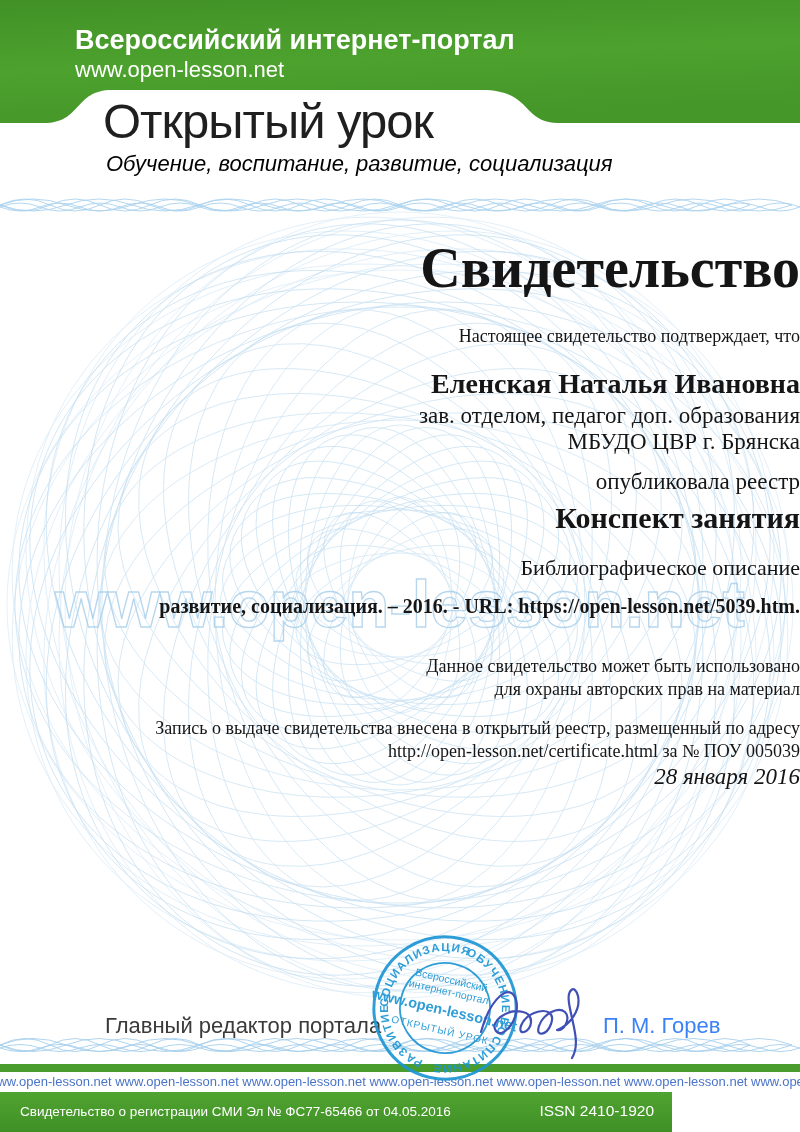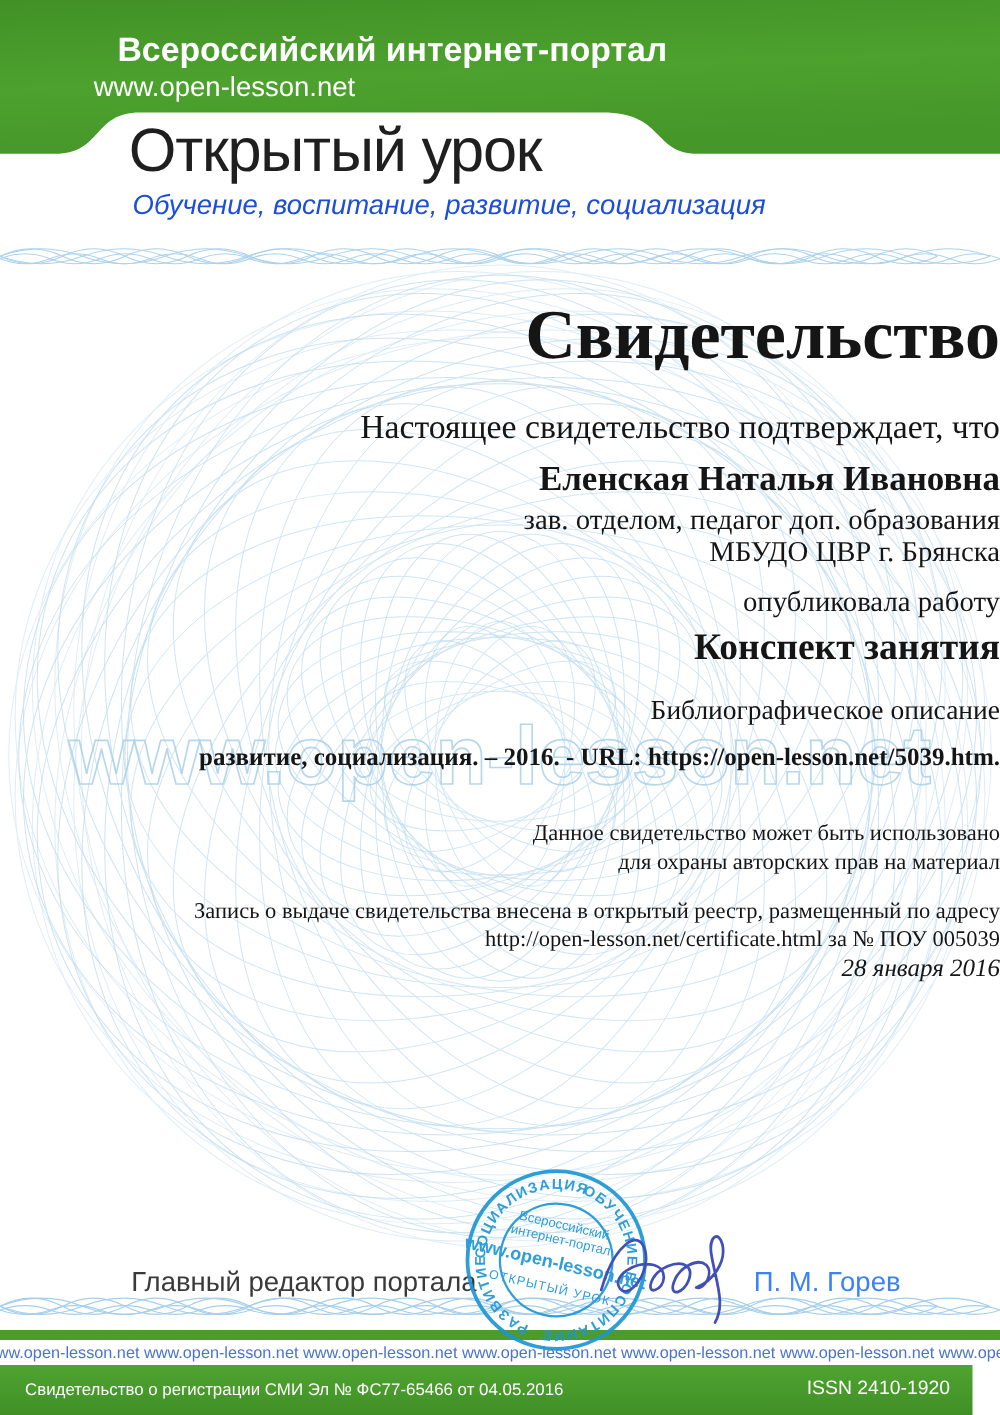--- a/index.html
+++ b/index.html
@@ -4,55 +4,55 @@
 <style>
   html,body{margin:0;padding:0;background:#888;}
   .page{position:relative;width:800px;height:1132px;margin:0 auto;background:#fff;overflow:hidden;
         font-family:"Liberation Serif",serif;color:#151515;}
   .abs{position:absolute;}
   .ctr{left:0;right:0;text-align:right;}
   .sans{font-family:"Liberation Sans",sans-serif;}
 
   
   .hdr-svg{left:0;top:0;z-index:3;}
-  .portal-line{left:75px;top:25px;font-size:27px;font-weight:bold;color:#fff;z-index:4;margin-left:19px;}
+  .portal-line{left:75px;top:25px;font-size:27px;font-weight:bold;color:#fff;z-index:4;}
   .portal-url{left:75px;top:57px;font-size:22px;color:#fff;z-index:4;}
   .tab-title{left:103px;top:96px;font-size:49px;letter-spacing:-1px;color:#1f1f1f;z-index:4;line-height:1.05;}
-  .tab-subtitle{left:106px;top:151px;font-size:22px;font-style:italic;color:#1d4ed8;z-index:4;}
+  .tab-subtitle{left:106px;top:151px;font-size:22px;font-style:italic;color:#000000;z-index:4;}
 
   
   .gui{left:0;top:193px;z-index:1;}
 
   
   .z2{z-index:2;}
   .cert-title{top:236px;font-size:56px;font-weight:bold;}
-  .cert-intro{top:326px;font-size:27px;padding-left:42px;}
+  .cert-intro{top:326px;font-size:18px;padding-left:42px;}
   .cert-name{top:368px;font-size:28px;font-weight:bold;}
   .cert-pos{top:403px;font-size:23px;}
   .cert-org{top:429px;font-size:23px;}
   .cert-action{top:469px;font-size:23px;}
   .cert-work{top:501px;font-size:30px;font-weight:bold;}
   .cert-blabel{top:555px;font-size:22px;}
   .cert-bib{top:592px;font-size:20px;font-weight:bold;line-height:28px;}
   .cert-usage{top:655px;font-size:18px;line-height:23px;}
   .cert-reg{top:701px;font-size:18px;line-height:23px;margin-top:16px;}
-  .cert-date{top:764px;font-size:20px;font-style:italic;padding-left:48px;}
+  .cert-date{top:764px;font-size:23px;font-style:italic;padding-left:48px;}
 
   
   .editor-label{left:105px;top:1013px;font-size:22px;color:#3a3a3a;z-index:2;}
   .editor-name{left:603px;top:1013px;font-size:22px;color:#3b82f6;z-index:2;}
   .stamp-svg{left:360px;top:923px;z-index:5;}
   .sig-svg{left:475px;top:968px;z-index:6;}
 
   
   .bar-thin{left:0;top:1064px;width:800px;height:8px;background:#4a9c2d;z-index:3;}
   .strip{left:0;top:1072px;width:800px;height:20px;background:#fff;overflow:hidden;z-index:3;
          font-size:13px;line-height:20px;color:#4a74c8;white-space:nowrap;}
   .strip span{margin-left:-12px;display:inline-block;}
-  .footer-bar{left:0;top:1092px;width:778px;height:40px;z-index:4;
+  .footer-bar{left:0;top:1092px;width:672px;height:40px;z-index:4;
               background:linear-gradient(180deg,#4fa430 0%,#47992b 55%,#3f8f26 100%);}
   .footer-reg{left:20px;top:12px;font-size:13.5px;color:#fff;position:absolute;}
   .footer-issn{right:18px;top:10px;font-size:15.5px;color:#fff;position:absolute;}
 </style>
 </head>
 <body>
 
 <div class="page">
 
   <svg class="abs hdr-svg" width="800" height="190" viewBox="0 0 800 190">
@@ -165,21 +165,21 @@
       <path d="M0,855 q20,-7 40,0 t40,0 t40,0 t40,0 t40,0 t40,0 t40,0 t40,0 t40,0 t40,0 t40,0 t40,0 t40,0 t40,0 t40,0 t40,0 t40,0 t40,0 t40,0 t40,0"></path>
       <path d="M0,855 q20,7 40,0 t40,0 t40,0 t40,0 t40,0 t40,0 t40,0 t40,0 t40,0 t40,0 t40,0 t40,0 t40,0 t40,0 t40,0 t40,0 t40,0 t40,0 t40,0 t40,0"></path>
     </g>
   </svg>
 
   <div class="abs ctr z2 cert-title">Свидетельство</div>
   <div class="abs ctr z2 cert-intro">Настоящее свидетельство подтверждает, что</div>
   <div class="abs ctr z2 cert-name">Еленская Наталья Ивановна</div>
   <div class="abs ctr z2 cert-pos">зав. отделом, педагог доп. образования</div>
   <div class="abs ctr z2 cert-org">МБУДО ЦВР г. Брянска</div>
-  <div class="abs ctr z2 cert-action">опубликовала работу</div>
+  <div class="abs ctr z2 cert-action">опубликовала реестр</div>
   <div class="abs ctr z2 cert-work">Конспект занятия</div>
   <div class="abs ctr z2 cert-blabel">Библиографическое описание</div>
   <div class="abs ctr z2 cert-bib">
     <div>развитие, социализация. – 2016. - URL: https://open-lesson.net/5039.htm.</div>
   </div>
   <div class="abs ctr z2 cert-usage">
     <div>Данное свидетельство может быть использовано</div>
     <div>для охраны авторских прав на материал</div>
   </div>
   <div class="abs ctr z2 cert-reg">

